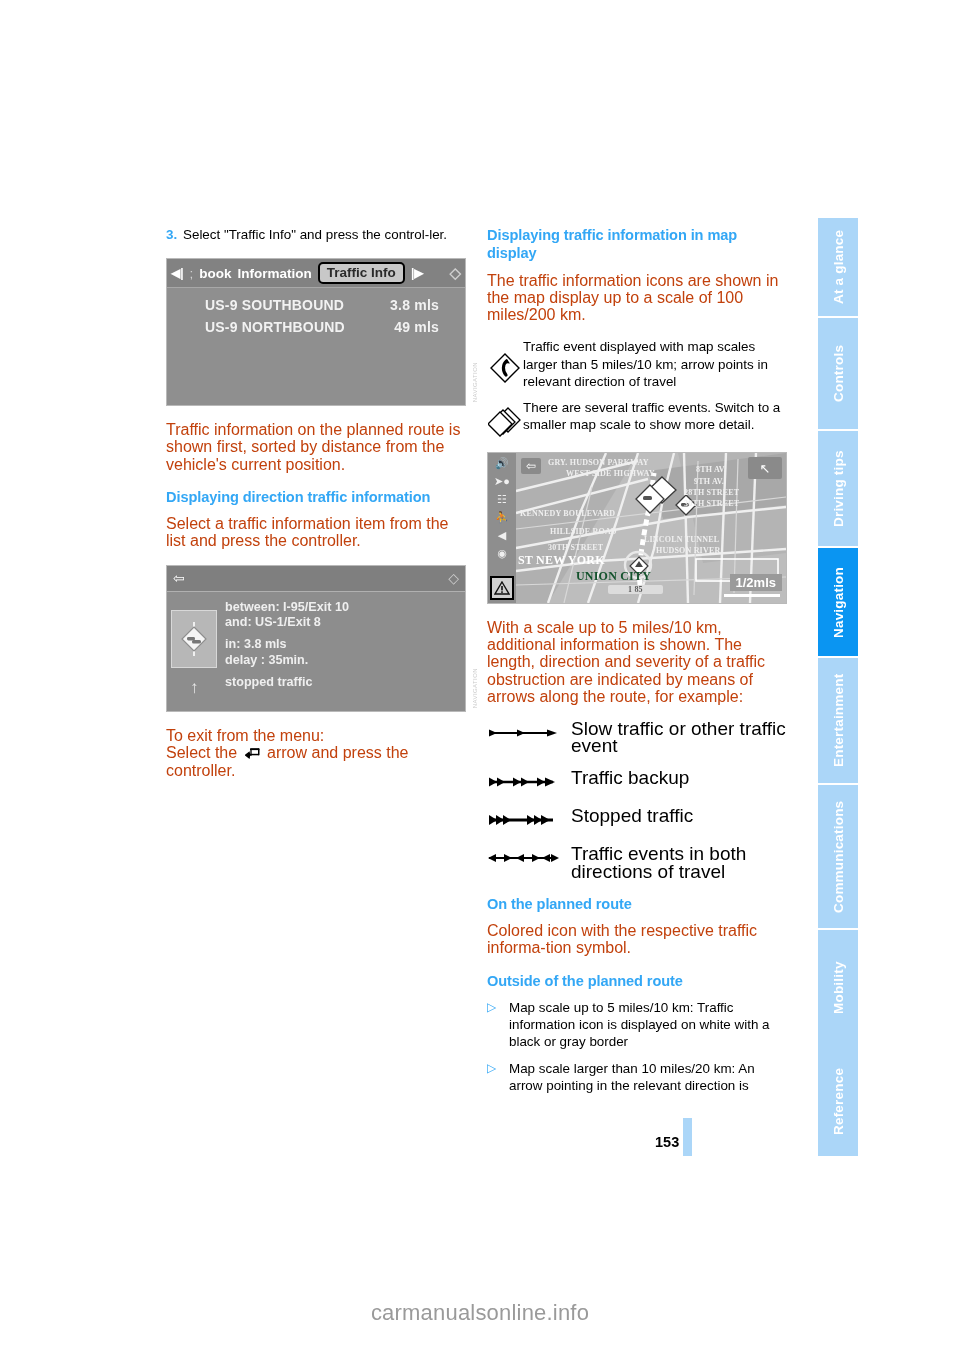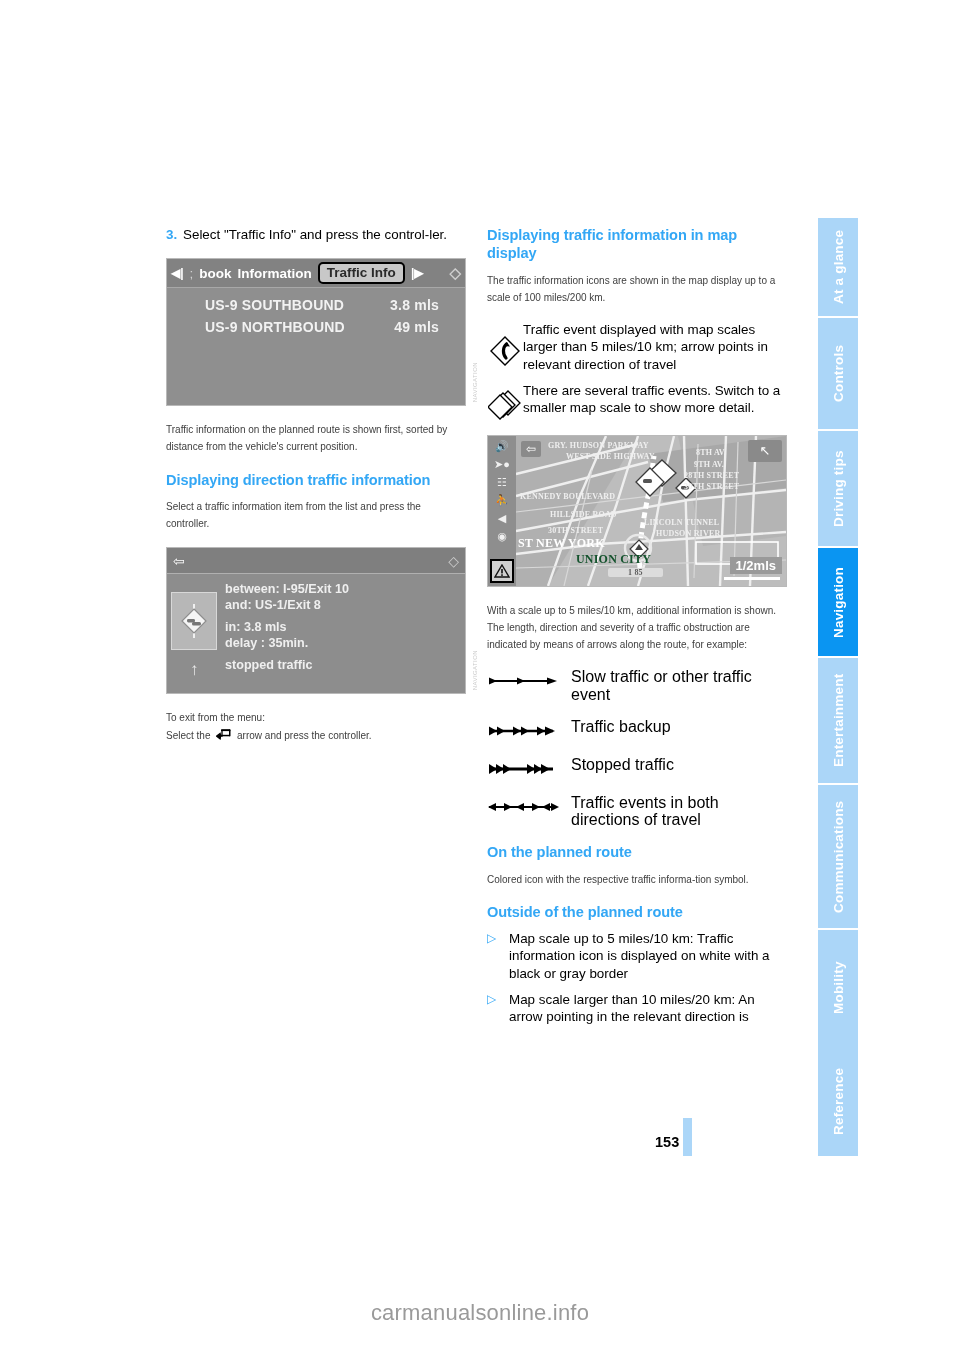--- a/index.html
+++ b/index.html
@@ -30,21 +30,21 @@
     width: 40px;
     white-space: nowrap;
   }
   .tab.active { background: #0a95f2; color:#fff; }
 
   
   .col { position: absolute; top: 226px; width: 300px; }
   .col-left  { left: 166px; }
   .col-right { left: 487px; }
 
-  p.body { font-size: 10px; line-height: 17.2px; color:#404040; }
+  p.body { font-size: 16px; line-height: 17.2px; color:#c2410c; }
   p.body + p.body { margin-top: 0; }
   .gap { height: 15px; }
   .gap-sm { height: 9px; }
 
   h2.blue {
     color: #33a7f5;
     font-size: 14.6px; font-weight: bold;
     line-height: 18.4px;
     letter-spacing: -0.1px;
   }
@@ -142,21 +142,21 @@
     background:#9a9a9a; color:#fff; font-size:13px; font-weight:bold;
     padding:1px 6px;
   }
   .s3-scalebar { position:absolute; right:6px; bottom:6px; width:56px; height:3px; background:#fff; }
   .s3-lbl { position:absolute; color:#efefef; font-size:8px; font-weight:bold; letter-spacing:.2px; white-space:nowrap;font-family:Liberation Serif, serif; }
   .s3-lbl.dark { color:#5d5d5d; }
 
   
   .arrow-row { display:flex; align-items:flex-start; gap:10px; }
   .arrow-row .ag { width: 74px; flex:none; padding-top: 5px; }
-  .arrow-row .at { flex:1; font-size:16px; line-height:17.2px; }
+  .arrow-row .at { flex:1; font-size:19px; line-height:17.2px; }
 
   
   .bul { display:flex; gap:0; font-size:13.4px; line-height:17.2px; }
   .bul .mk { color:#33a7f5; width: 22px; flex:none; font-size:12px; }
   .bul .bt { flex:1; }
 
   
   .page-num {
     position:absolute; left:655px; top:1122px;
     font-size:14.5px; font-weight:bold; color:#000;margin-top:12px;

